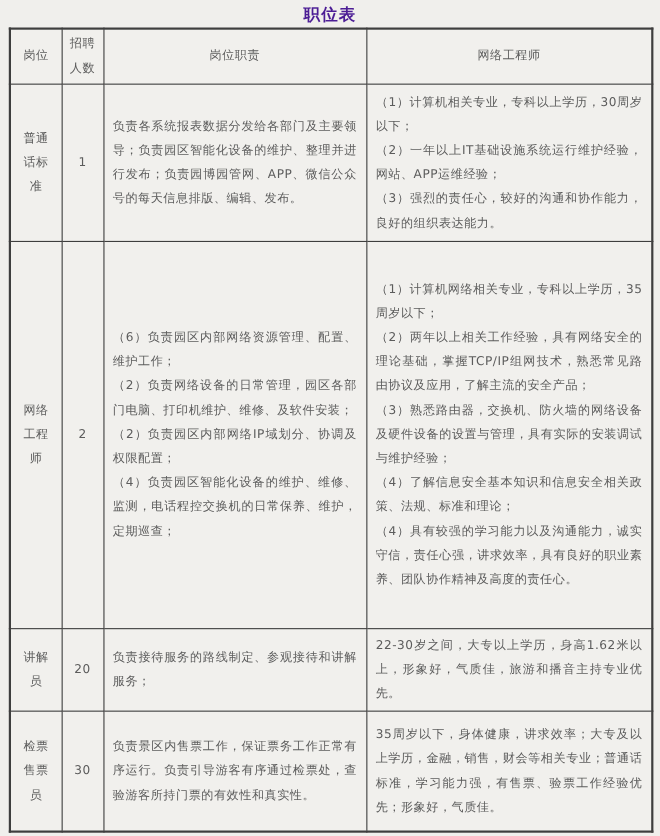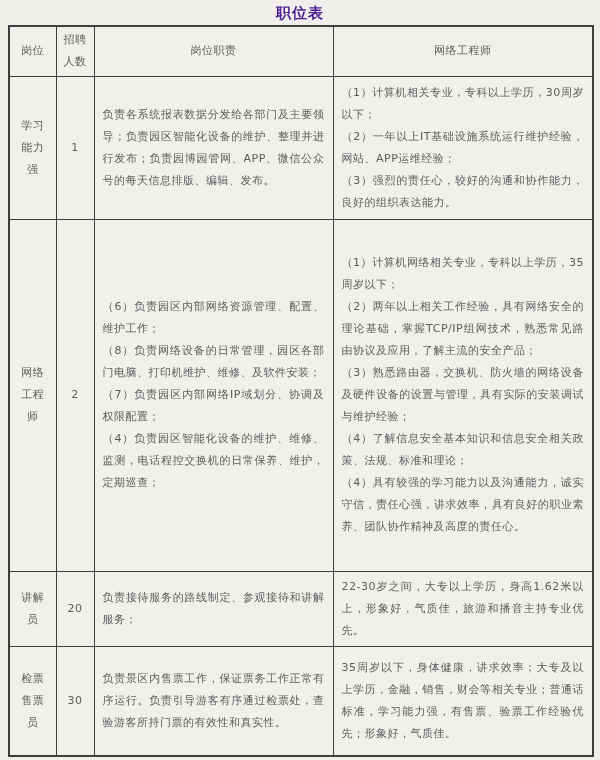--- a/index.html
+++ b/index.html
@@ -93,39 +93,39 @@
 
     <tbody>
         <tr class="hdr-row">
       <th class="hdr">岗位</th>
       <th class="hdr">招聘人数</th>
       <th class="hdr">岗位职责</th>
       <th class="hdr">网络工程师</th>
     </tr>
 
     <tr class="row-0">
-      <td class="pos-cell">学习能力强</td>
+      <td class="pos-cell">普通话标准</td>
       <td class="count-cell">1</td>
       <td class="text-cell">
         <p>负责各系统报表数据分发给各部门及主要领导；负责园区智能化设备的维护、整理并进行发布；负责园博园管网、APP、微信公众号的每天信息排版、编辑、发布。</p>
       </td>
       <td class="text-cell">
         <p>（1）计算机相关专业，专科以上学历，30周岁以下；</p>
         <p>（2）一年以上IT基础设施系统运行维护经验，网站、APP运维经验；</p>
         <p>（3）强烈的责任心，较好的沟通和协作能力，良好的组织表达能力。</p>
       </td>
     </tr>
 
     <tr class="row-1">
       <td class="pos-cell">网络工程师</td>
       <td class="count-cell">2</td>
       <td class="text-cell">
         <p>（6）负责园区内部网络资源管理、配置、维护工作；</p>
-        <p>（8）负责网络设备的日常管理，园区各部门电脑、打印机维护、维修、及软件安装；</p>
-        <p>（7）负责园区内部网络IP域划分、协调及权限配置；</p>
+        <p>（2）负责网络设备的日常管理，园区各部门电脑、打印机维护、维修、及软件安装；</p>
+        <p>（2）负责园区内部网络IP域划分、协调及权限配置；</p>
         <p>（4）负责园区智能化设备的维护、维修、监测，电话程控交换机的日常保养、维护，定期巡查；</p>
       </td>
       <td class="text-cell">
         <p>（1）计算机网络相关专业，专科以上学历，35周岁以下；</p>
         <p>（2）两年以上相关工作经验，具有网络安全的理论基础，掌握TCP/IP组网技术，熟悉常见路由协议及应用，了解主流的安全产品；</p>
         <p>（3）熟悉路由器，交换机、防火墙的网络设备及硬件设备的设置与管理，具有实际的安装调试与维护经验；</p>
         <p>（4）了解信息安全基本知识和信息安全相关政策、法规、标准和理论；</p>
         <p>（4）具有较强的学习能力以及沟通能力，诚实守信，责任心强，讲求效率，具有良好的职业素养、团队协作精神及高度的责任心。</p>
       </td>
     </tr>

